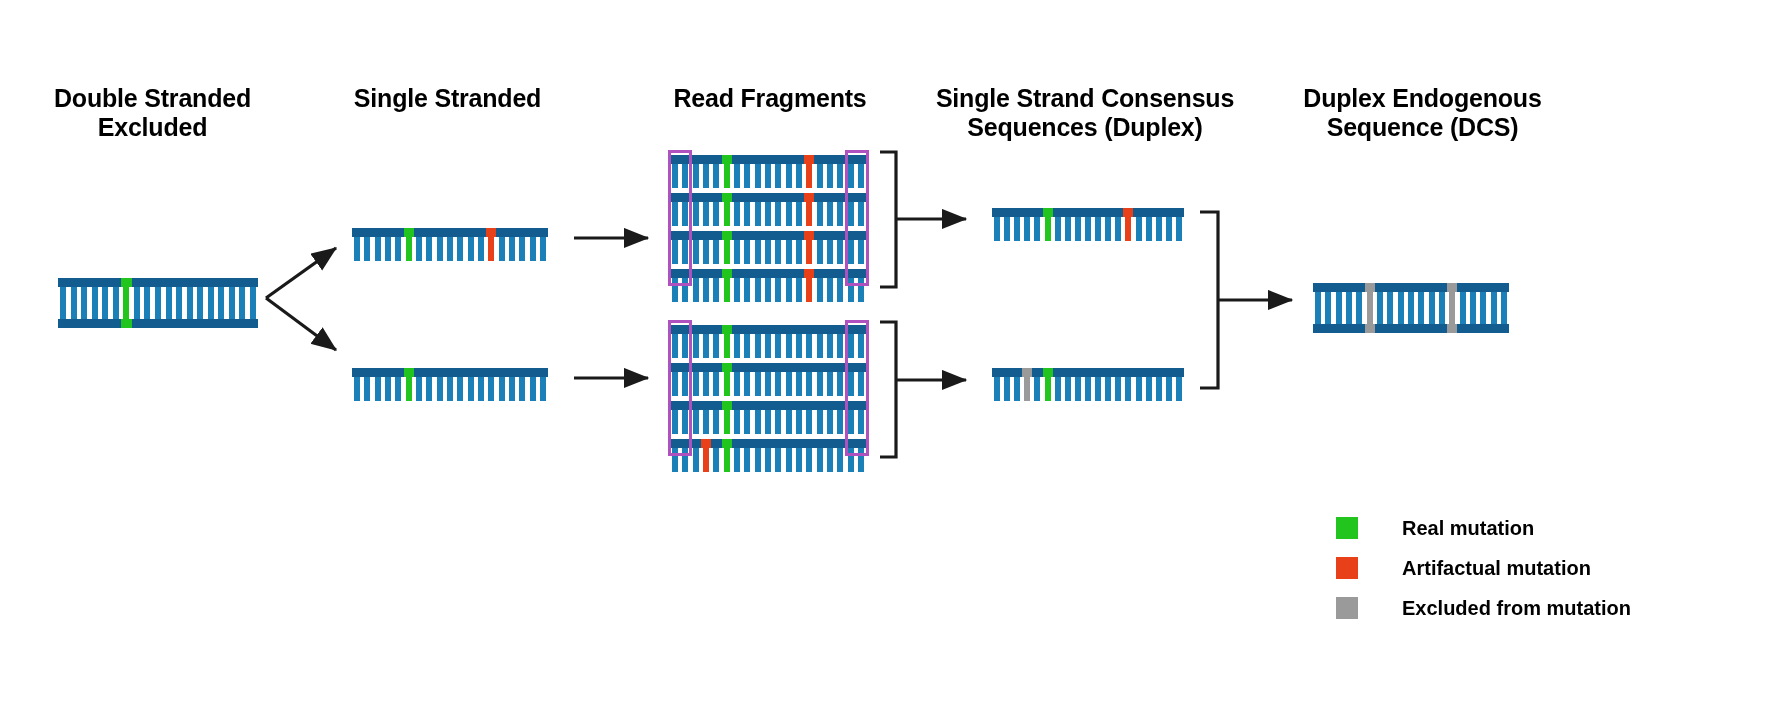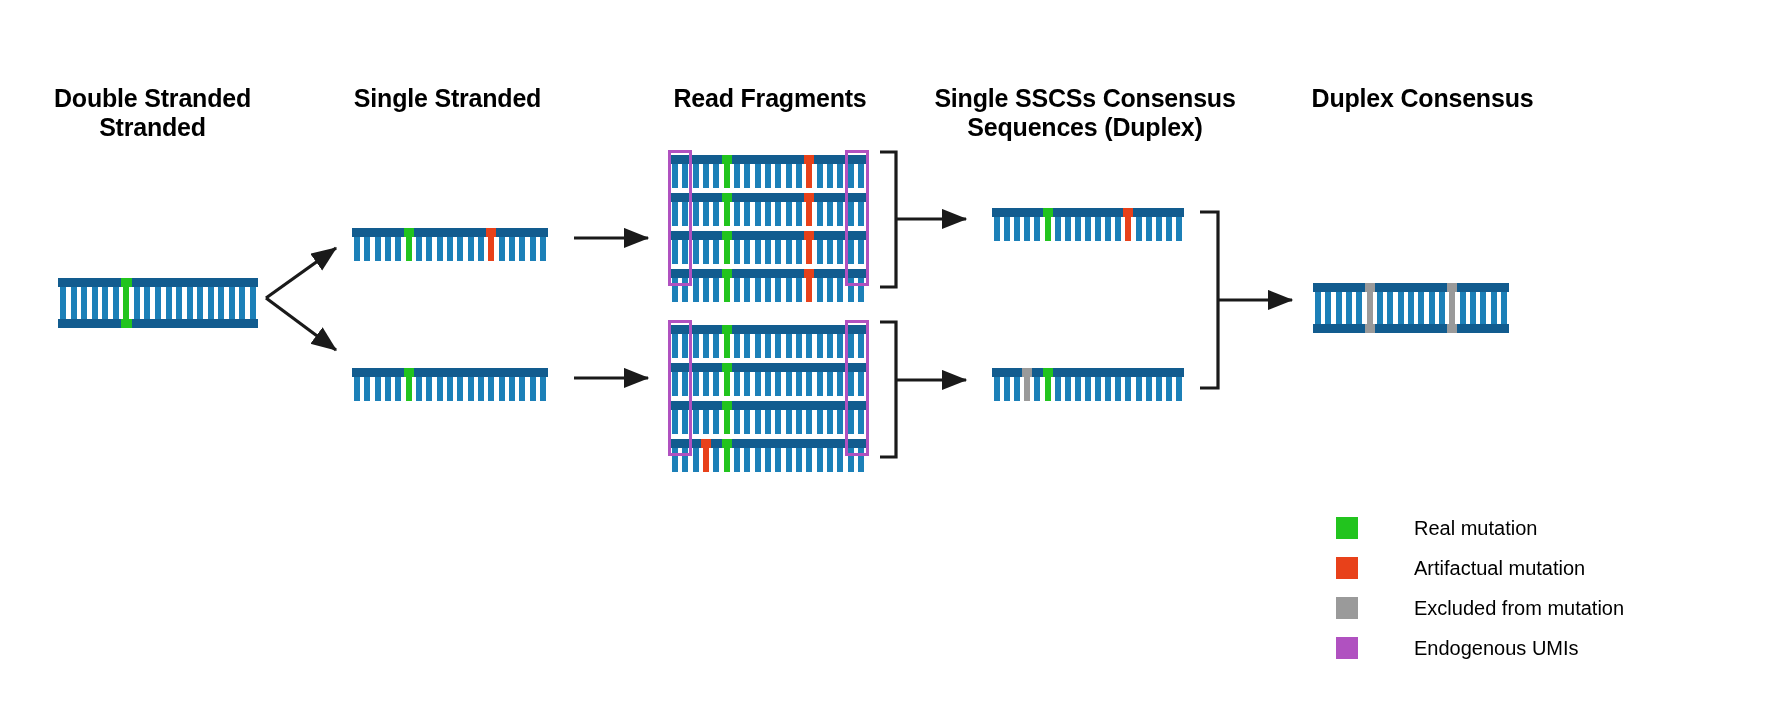--- a/index.html
+++ b/index.html
@@ -87,52 +87,53 @@
     display: flex;
     align-items: center;
     height: 40px;
   }
   .legend-swatch {
     width: 22px;
     height: 22px;
     flex: 0 0 22px;
   }
   .legend-label {
-    margin-left: 56px;
+    margin-left: 44px;
     font-size: 20px;
-    font-weight: normal;
+    font-weight: bold;
     color: #000000;
     white-space: nowrap;
   }
 </style>
 </head>
 <body>
 
 <div class="stage">
 
   <div class="col-header" style="left:45px; top:84px; width:215px;">
     <div>Double Stranded</div>
-    <div>Stranded</div>
+    <div>Excluded</div>
   </div>
 
   <div class="col-header" style="left:340px; top:84px; width:215px;">
     <div>Single Stranded</div>
   </div>
 
   <div class="col-header" style="left:655px; top:84px; width:230px;">
     <div>Read Fragments</div>
   </div>
 
   <div class="col-header" style="left:920px; top:84px; width:330px;">
-    <div>Single SSCSs Consensus</div>
+    <div>Single Strand Consensus</div>
     <div>Sequences (Duplex)</div>
   </div>
 
   <div class="col-header" style="left:1295px; top:84px; width:255px;">
-    <div>Duplex Consensus</div>
+    <div>Duplex Endogenous</div>
+    <div>Sequence (DCS)</div>
   </div>
 
   <div class="strand" style="left: 58px; top: 278px; width: 200px; height: 50px;">
       <div class="backbone" style="top: 0px; height: 9px;"></div>
       <div class="backbone" style="top: 41px; height: 9px;"></div>
       <div class="rung" style="left: 2.26316px; width: 6px; top: 9px; height: 32px;"></div>
       <div class="rung" style="left: 12.7895px; width: 6px; top: 9px; height: 32px;"></div>
       <div class="rung" style="left: 23.3158px; width: 6px; top: 9px; height: 32px;"></div>
       <div class="rung" style="left: 33.8421px; width: 6px; top: 9px; height: 32px;"></div>
       <div class="rung" style="left: 44.3684px; width: 6px; top: 9px; height: 32px;"></div>
@@ -515,19 +516,15 @@
       <span class="legend-label">Real mutation</span>
     </div>
     <div class="legend-row">
       <span class="legend-swatch" style="background:#E8411A"></span>
       <span class="legend-label">Artifactual mutation</span>
     </div>
     <div class="legend-row">
       <span class="legend-swatch" style="background:#9A9A9A"></span>
       <span class="legend-label">Excluded from mutation</span>
     </div>
-    <div class="legend-row">
-      <span class="legend-swatch" style="background:#B051C0"></span>
-      <span class="legend-label">Endogenous UMIs</span>
-    </div>
   </div>
 
 </div>
 
 </body></html>

